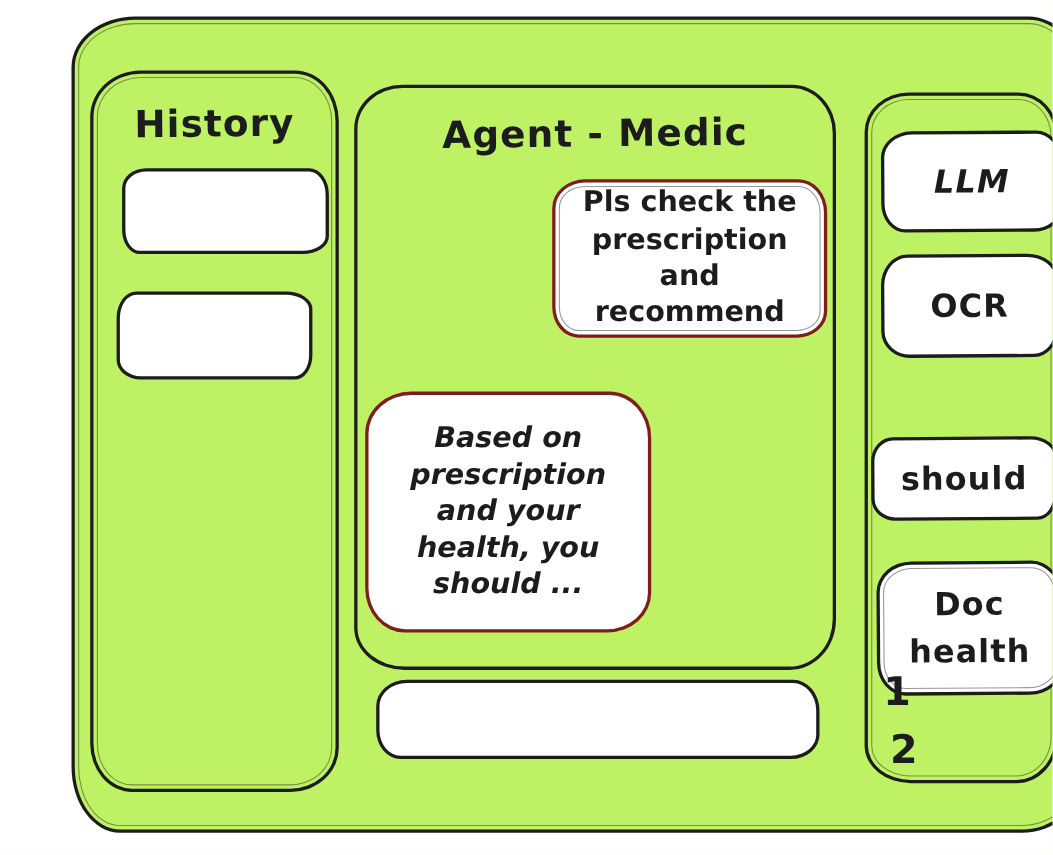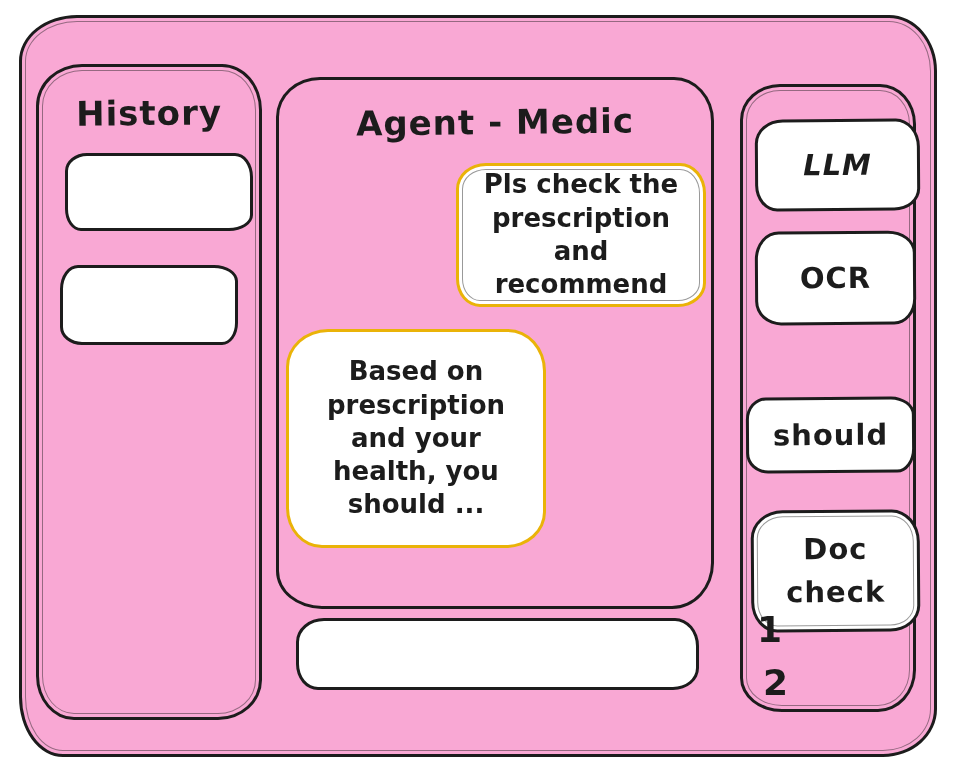--- a/index.html
+++ b/index.html
@@ -12,22 +12,23 @@
     width: 957px;
     height: 777px;
     background: #ffffff;
     font-family: "DejaVu Sans", sans-serif;
     color: #1c1c1c;
     overflow: hidden;
   }
   .sketch {
     position: absolute;
     border: 3px solid #1c1c1c;
-    background: #f9a8d4;
+    background: #bef264;
     box-sizing: border-box;
+    margin-left: 46px;
   }
   .dbl {
     outline: 1.5px solid rgba(28,28,28,0.45);
     outline-offset: -7px;
   }
   
   .outer-frame {
     left: 19px; top: 15px; width: 918px; height: 742px;
     border-width: 3.5px;
     border-radius: 58px 48px 54px 44px / 46px 56px 48px 60px;
@@ -63,39 +64,40 @@
     border-radius: 18px 24px 16px 22px / 24px 16px 22px 18px;
   }
   
   .panel-chat {
     left: 276px; top: 77px; width: 438px; height: 532px;
     border-radius: 44px 40px 42px 46px / 40px 44px 46px 38px;
   }
   .chat-title { top: 22px; }
   .bubble {
     position: absolute;
-    border: 3px solid #eab308;
+    border: 3px solid #7f1d1d;
     background: #ffffff;
     box-sizing: border-box;
     display: flex;
     align-items: center;
     justify-content: center;
     text-align: center;
     font-size: 26px;
     font-weight: bold;
     line-height: 1.28;
     padding: 8px 14px;
   }
   .bubble-user {
     left: 177px; top: 83px; width: 250px; height: 144px;
     border-radius: 30px 26px 28px 24px / 26px 30px 24px 28px;
   }
   .bubble-assistant {
-    left: 7px; top: 249px; width: 260px; height: 219px;
+    left: 7px; top: 276px; width: 260px; height: 219px;
     border-radius: 42px 38px 40px 36px / 38px 42px 36px 40px;
+    font-style: italic;
   }
   .chat-input {
     position: absolute;
     left: 17px; top: 538px; width: 403px; height: 72px;
     border: 3px solid #1c1c1c;
     border-radius: 28px 24px 26px 22px / 24px 28px 22px 26px;
     background: #ffffff;
     box-sizing: border-box;
     font-family: "DejaVu Sans", sans-serif;
     font-size: 24px;
@@ -172,19 +174,19 @@
     <div class="tool-button tool-llm">
       <span class="tool-label">LLM</span>
     </div>
     <div class="tool-button tool-ocr">
       <span class="tool-label">OCR</span>
     </div>
     <div class="tool-button tool-params">
       <span class="tool-label">should</span>
     </div>
     <div class="tool-button dbl tool-doc">
-      <span class="tool-label">Doc check</span>
+      <span class="tool-label">Doc health</span>
     </div>
     <div class="doc-item doc-item-1">1</div>
     <div class="doc-item doc-item-2">2</div>
   </div>
 
 </div>
 
 </body></html>

